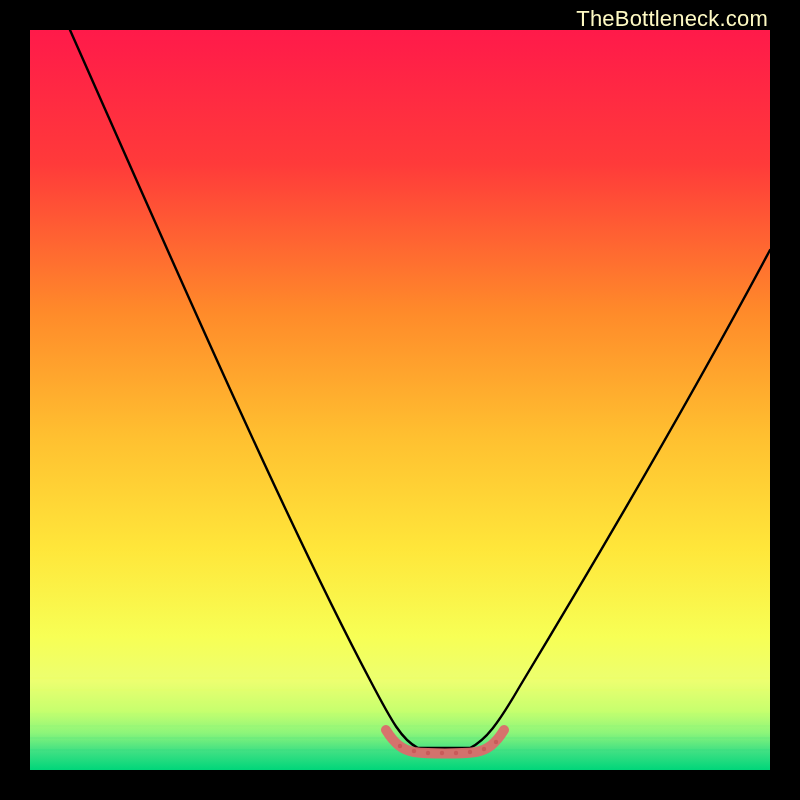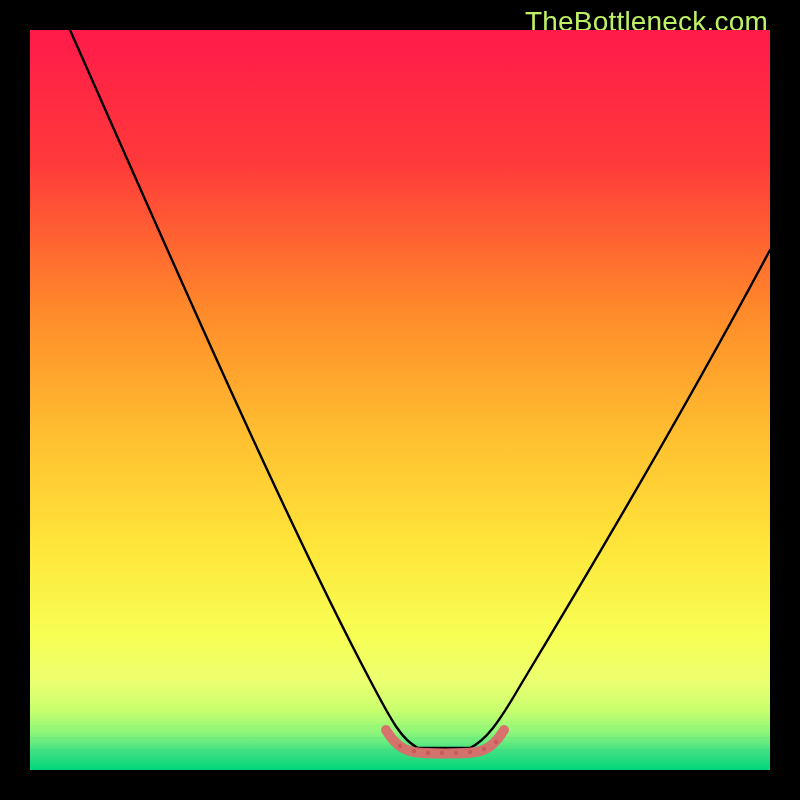--- a/index.html
+++ b/index.html
@@ -32,22 +32,22 @@
   .curve-svg {
     position: absolute;
     inset: 0;
     width: 100%;
     height: 100%;
   }
   .watermark {
     position: absolute;
     top: 6px;
     right: 32px;
-    color: #bef264;
-    font-size: 28px;
+    color: #fef9c3;
+    font-size: 22px;
     letter-spacing: 0.2px;
     font-weight: 400;
   }
 </style>
 </head>
 <body>
 
 <div class="stage">
 
   <div class="watermark">TheBottleneck.com</div>

